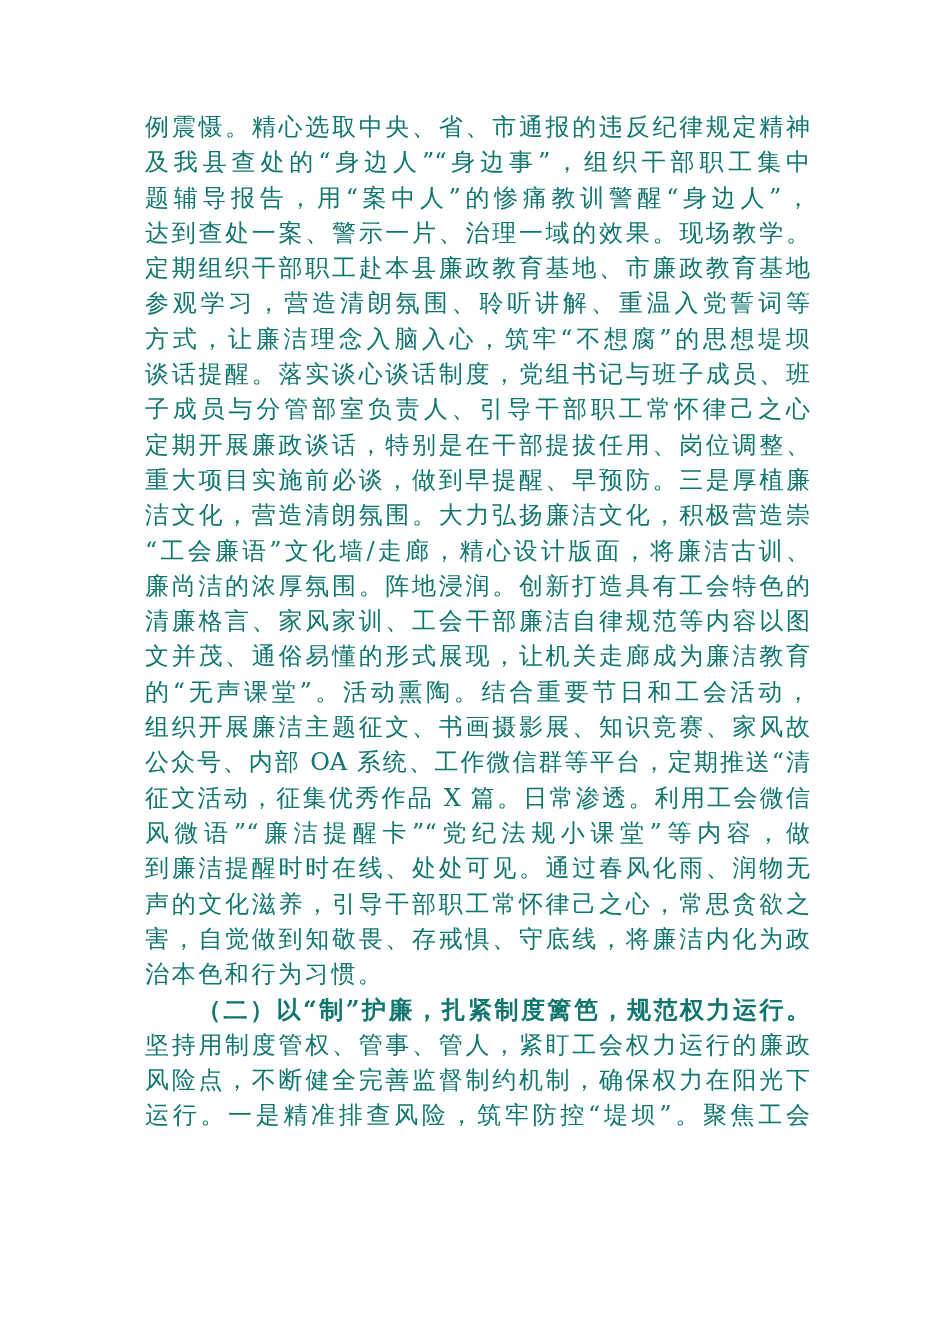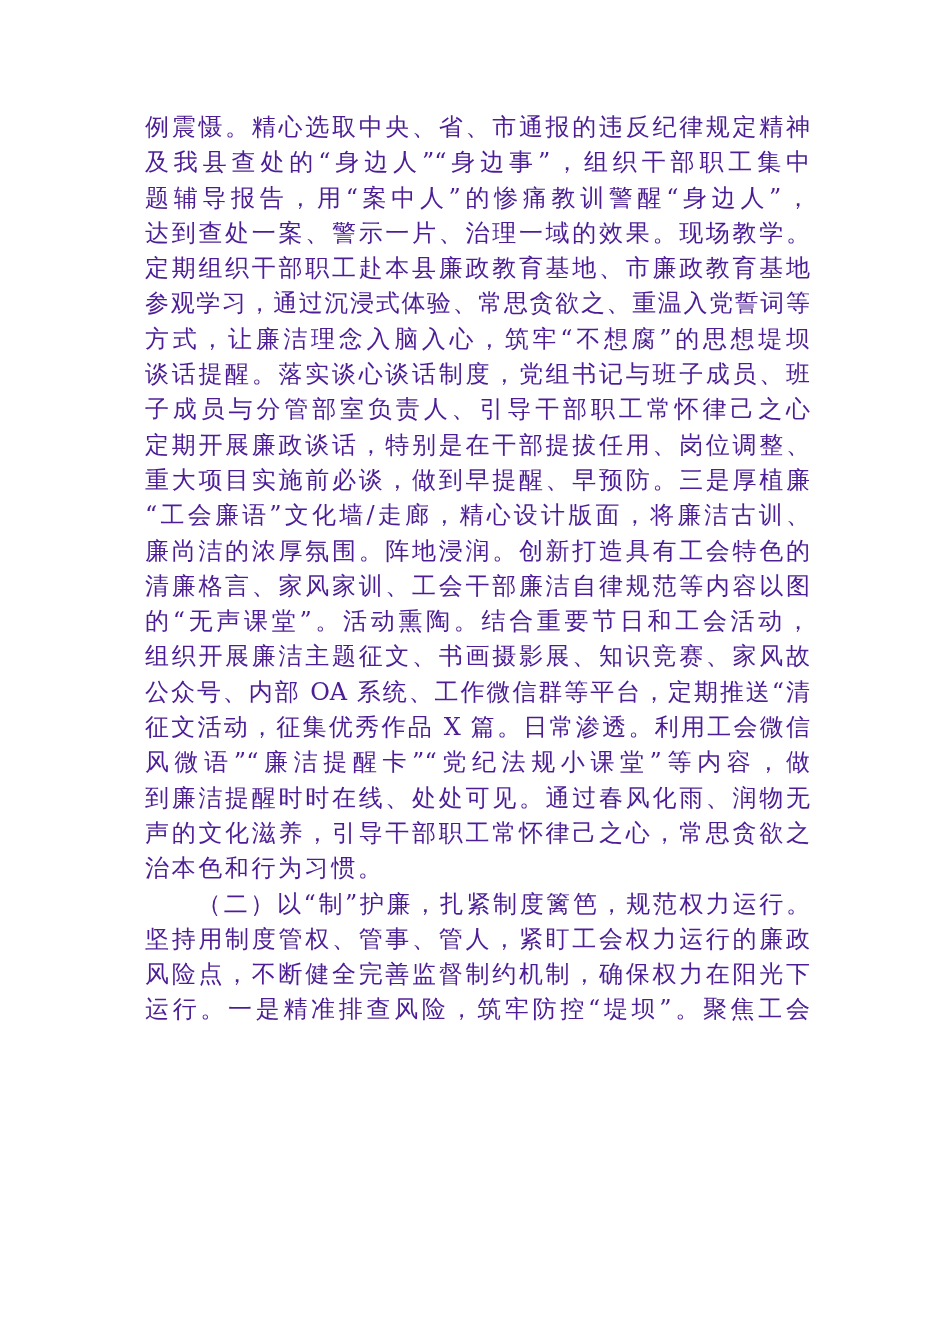--- a/index.html
+++ b/index.html
@@ -3,52 +3,55 @@
 <meta charset="utf-8">
 <style>
   html, body { margin: 0; padding: 0; background: #ffffff; }
   body { width: 950px; height: 1344px; position: relative; overflow: hidden; }
   .page { position: absolute; left: 145px; top: 110px; width: 665px; }
   .line {
     font-family: "DejaVu Serif", "Liberation Serif", serif;
     font-size: 24px;
     line-height: 35.3px;
     height: 35.3px;
-    color: #4c1d95;
+    color: #0f766e;
     white-space: nowrap;
     text-align: justify;
     text-align-last: justify;
     overflow: visible;
   }
   .line.last { text-align-last: left; letter-spacing: 2.6px; }
-  .line.indent { padding-left: 52px; }
+  .line.indent { padding-left: 52px; font-weight: bold; }
 </style>
 </head>
 <body>
 
 <div class="page">
   <div class="line">例震慑。精心选取中央、省、市通报的违反纪律规定精神</div>
   <div class="line">及我县查处的“身边人”“身边事”，组织干部职工集中</div>
   <div class="line">题辅导报告，用“案中人”的惨痛教训警醒“身边人”，</div>
   <div class="line">达到查处一案、警示一片、治理一域的效果。现场教学。</div>
   <div class="line">定期组织干部职工赴本县廉政教育基地、市廉政教育基地</div>
-  <div class="line">参观学习，通过沉浸式体验、常思贪欲之、重温入党誓词等</div>
+  <div class="line">参观学习，营造清朗氛围、聆听讲解、重温入党誓词等</div>
   <div class="line">方式，让廉洁理念入脑入心，筑牢“不想腐”的思想堤坝</div>
   <div class="line">谈话提醒。落实谈心谈话制度，党组书记与班子成员、班</div>
   <div class="line">子成员与分管部室负责人、引导干部职工常怀律己之心</div>
   <div class="line">定期开展廉政谈话，特别是在干部提拔任用、岗位调整、</div>
   <div class="line">重大项目实施前必谈，做到早提醒、早预防。三是厚植廉</div>
+  <div class="line">洁文化，营造清朗氛围。大力弘扬廉洁文化，积极营造崇</div>
   <div class="line">“工会廉语”文化墙/走廊，精心设计版面，将廉洁古训、</div>
   <div class="line">廉尚洁的浓厚氛围。阵地浸润。创新打造具有工会特色的</div>
   <div class="line">清廉格言、家风家训、工会干部廉洁自律规范等内容以图</div>
+  <div class="line">文并茂、通俗易懂的形式展现，让机关走廊成为廉洁教育</div>
   <div class="line">的“无声课堂”。活动熏陶。结合重要节日和工会活动，</div>
   <div class="line">组织开展廉洁主题征文、书画摄影展、知识竞赛、家风故</div>
   <div class="line">公众号、内部 OA 系统、工作微信群等平台，定期推送“清</div>
   <div class="line">征文活动，征集优秀作品 X 篇。日常渗透。利用工会微信</div>
   <div class="line">风微语”“廉洁提醒卡”“党纪法规小课堂”等内容，做</div>
   <div class="line">到廉洁提醒时时在线、处处可见。通过春风化雨、润物无</div>
   <div class="line">声的文化滋养，引导干部职工常怀律己之心，常思贪欲之</div>
+  <div class="line">害，自觉做到知敬畏、存戒惧、守底线，将廉洁内化为政</div>
   <div class="line last">治本色和行为习惯。</div>
   <div class="line indent">（二）以“制”护廉，扎紧制度篱笆，规范权力运行。</div>
   <div class="line">坚持用制度管权、管事、管人，紧盯工会权力运行的廉政</div>
   <div class="line">风险点，不断健全完善监督制约机制，确保权力在阳光下</div>
   <div class="line">运行。一是精准排查风险，筑牢防控“堤坝”。聚焦工会</div>
 </div>
 
 </body></html>

